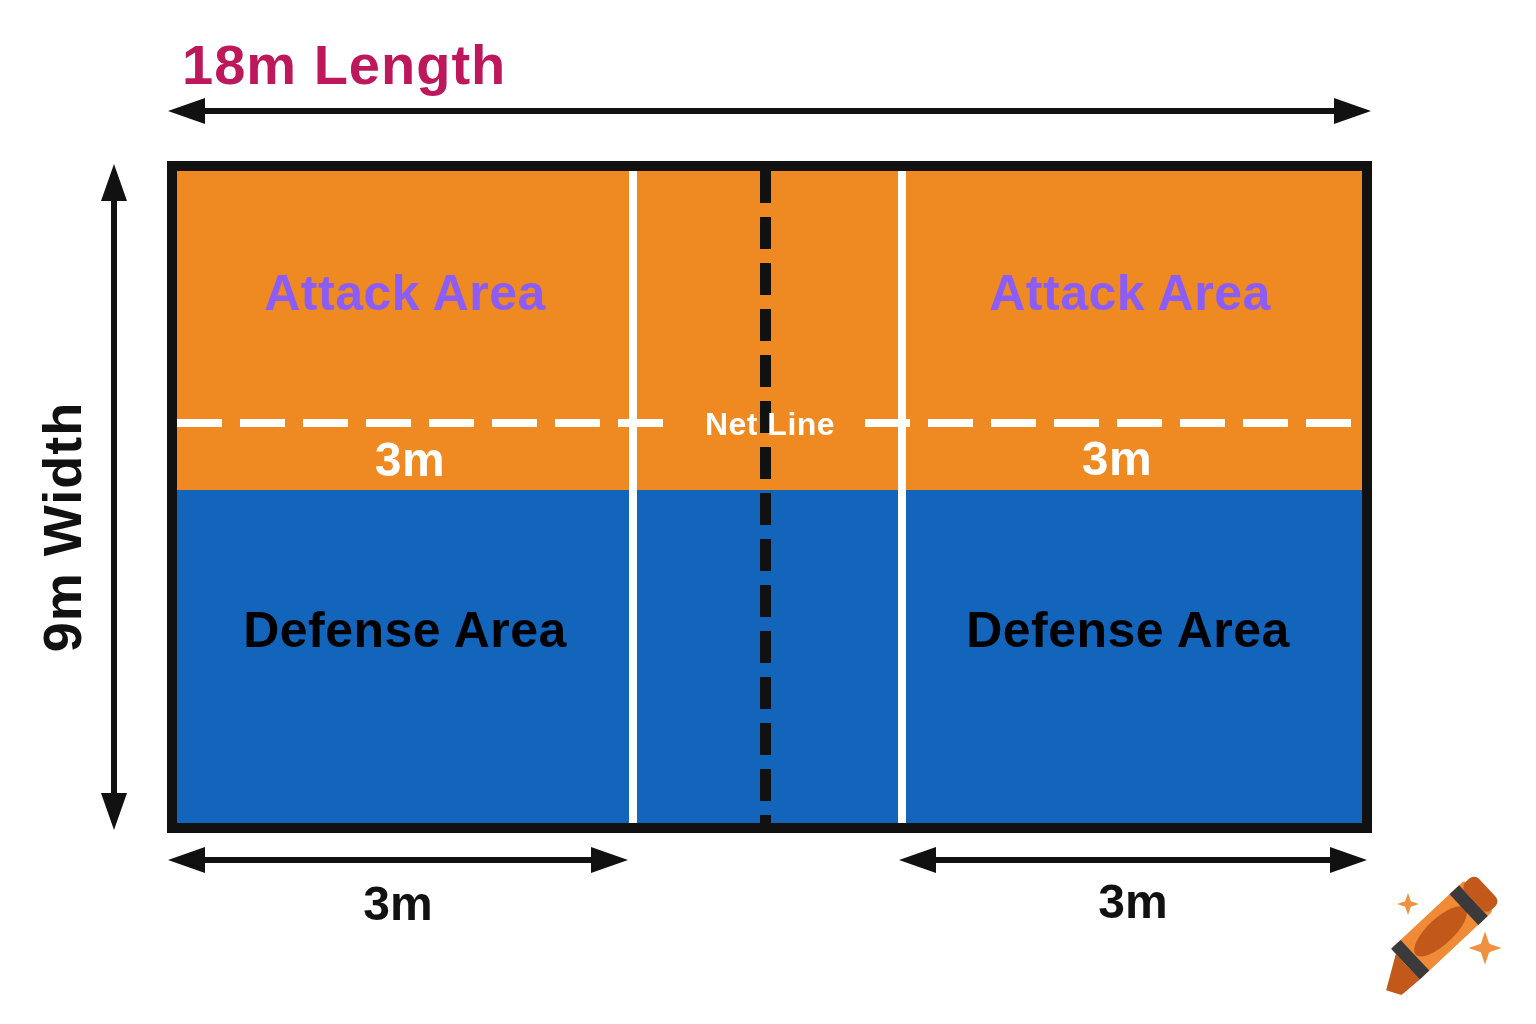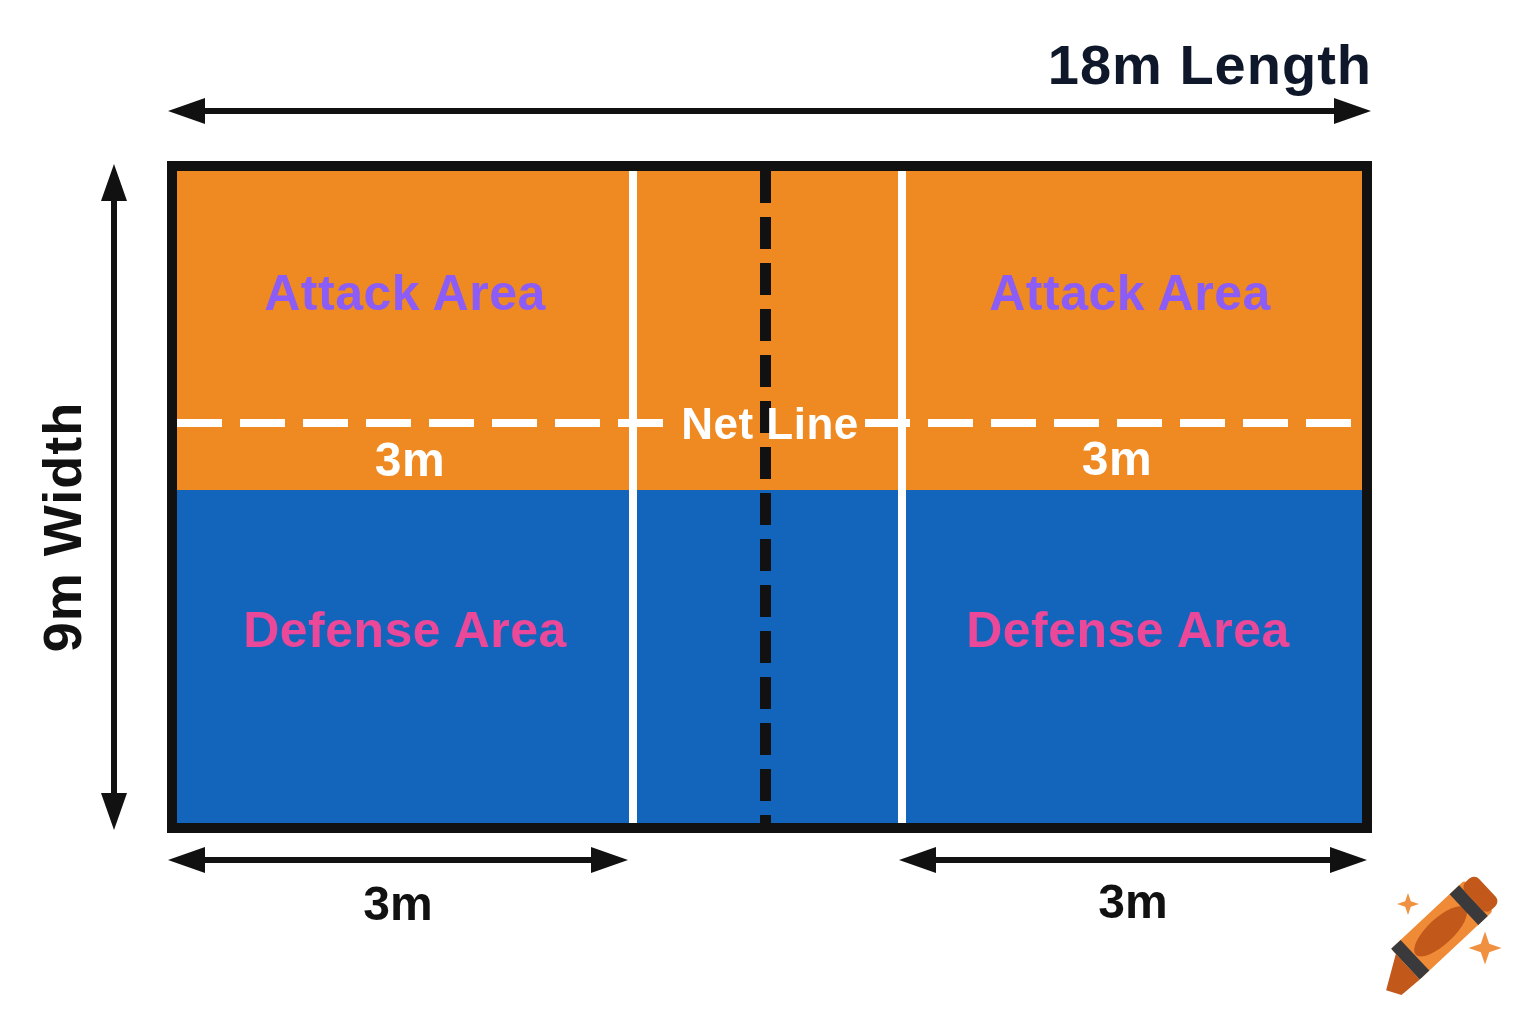--- a/index.html
+++ b/index.html
@@ -2,22 +2,22 @@
 <html style="--attack-orange: #EE8A21; --defense-blue: #1365BB; --line-black: #111111; --line-white: #FFFFFF; --crayon-orange: #EF8B36; --crayon-dark: #C2591B; --crayon-stripe: #3A3A3C; --sparkle-orange: #EF9141;"><head>
 <meta charset="utf-8">
 <style>
   html,body{margin:0;padding:0;background:#ffffff;}
   .canvas{
     position:relative;width:1536px;height:1024px;background:#ffffff;overflow:hidden;
     font-family:"Liberation Sans", sans-serif;
   }
   .abs{position:absolute;}
   .title{
-    left:167px;top:32px;width:1205px;text-align:right;
-    font-size:56px;font-weight:700;color:#0f172a;letter-spacing:1px;
+    left:182px;top:32px;width:1205px;text-align:left;
+    font-size:56px;font-weight:700;color:#be185d;letter-spacing:1px;
   }
   .side-label{
     left:-88px;top:497px;width:300px;height:60px;line-height:60px;text-align:center;
     transform:rotate(-90deg);font-size:54px;font-weight:700;color:#111;letter-spacing:1px;
   }
   .court{
     left:167px;top:161px;width:1185px;height:652px;
     border:10px solid var(--line-black,#111);
   }
   .zone{left:0;width:100%;}
@@ -34,23 +34,23 @@
     top:248px;height:8px;z-index:2;
     background:repeating-linear-gradient(90deg,var(--line-white,#fff) 0 45px,transparent 45px 63px);
   }
   .hdash.seg-left{left:0;width:495px;}
   .hdash.seg-right{left:688px;width:497px;}
   .court-label{
     transform:translate(-50%,-50%);white-space:nowrap;z-index:5;
     font-weight:700;letter-spacing:0.5px;
   }
   .lbl-attack{font-size:50px;color:#8b5cf6;}
-  .lbl-defense{font-size:50px;color:#ec4899;}
+  .lbl-defense{font-size:50px;color:#000000;}
   .lbl-3m-court{font-size:48px;color:#ffffff;}
-  .lbl-net{font-size:44px;color:#ffffff;}
+  .lbl-net{font-size:32px;color:#ffffff;}
   .dim-label{
     transform:translate(-50%,-50%);white-space:nowrap;
     font-size:48px;font-weight:700;color:#111;
   }
   svg{display:block;}
   .arrow-stroke{stroke:#111;stroke-width:6;}
   .arrow-fill{fill:#111;}
 </style>
 </head>
 <body>

